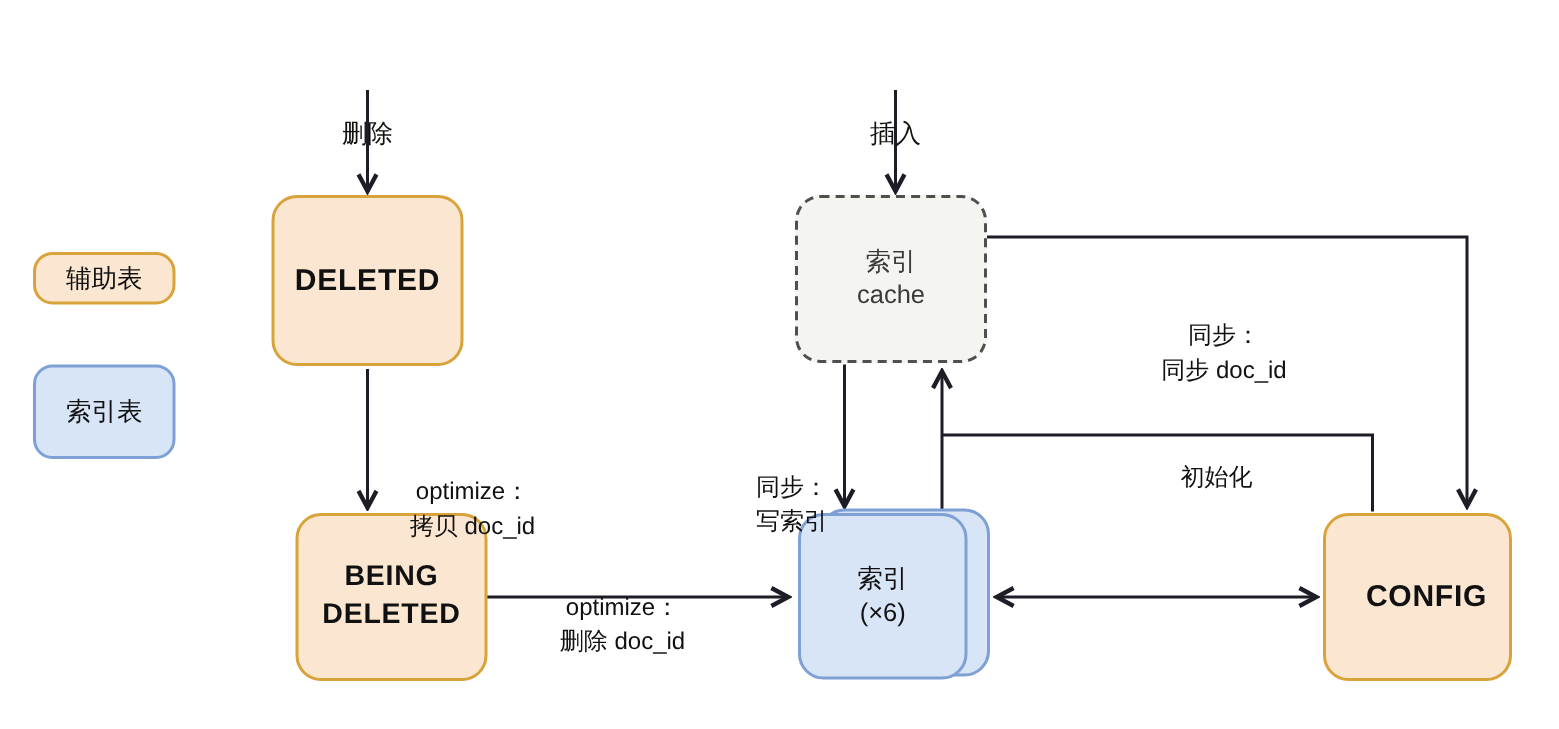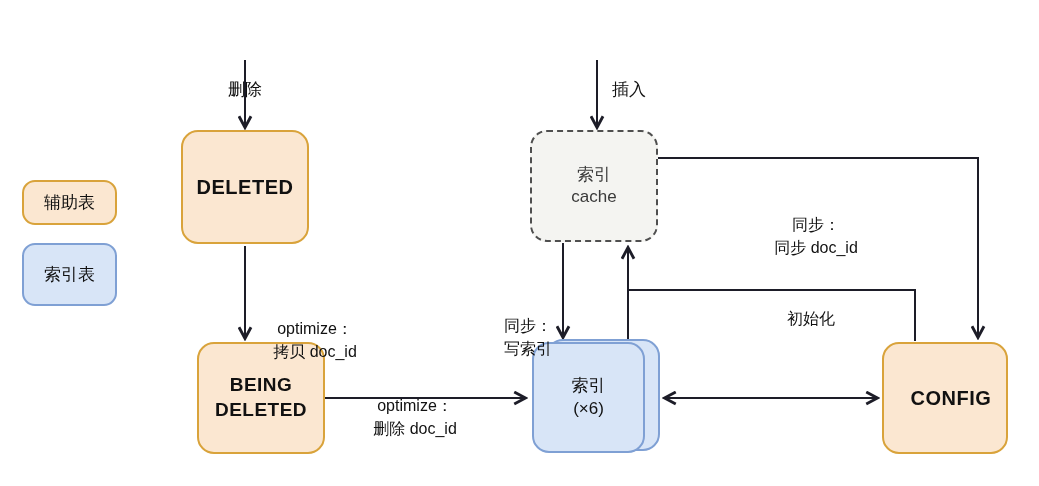--- a/index.html
+++ b/index.html
@@ -52,21 +52,21 @@
     position: absolute;
     left: 22px;
     width: 95px;
     z-index: 2;
     display: flex;
     align-items: center;
     justify-content: center;
     border-radius: 13px;
     font-size: 17px;
   }
-  .legend-aux    { top: 180px; height: 45px; background: var(--aux_fill);    border: 2.5px solid var(--aux_border); text-align: center; }
+  .legend-aux    { top: 168px; height: 35px; background: var(--aux_fill);    border: 2.5px solid var(--aux_border); text-align: center; }
   .legend-index  { top: 243px; height: 63px; background: var(--index_fill);  border: 2px solid var(--index_border); }
   .legend-memory { top: 304px; height: 50px; background: var(--memory_fill); border: 2px dashed var(--memory_border); color: #3a3a3a; }
 
   .flow-label, .edge-label {
     position: absolute;
     z-index: 4;
     transform: translate(-50%, -50%);
     text-align: center;
     white-space: nowrap;
     font-size: 16px;
@@ -100,21 +100,21 @@
   </svg>
 
   <div class="legend-item legend-aux">
     <span>辅助表</span>
   </div>
   <div class="legend-item legend-index">
     <span>索引表</span>
   </div>
 
   <div class="flow-label" style="left:245px; top:42px;">删除</div>
-  <div class="flow-label" style="left:629px; top:42px;">插入</div>
+  <div class="flow-label" style="left:597px; top:42px;">插入</div>
 
   <div class="node aux node-deleted">
     <span>DELETED</span>
   </div>
 
   <div class="node aux node-being-deleted">
     <span>BEING</span>
     <span>DELETED</span>
   </div>
 

